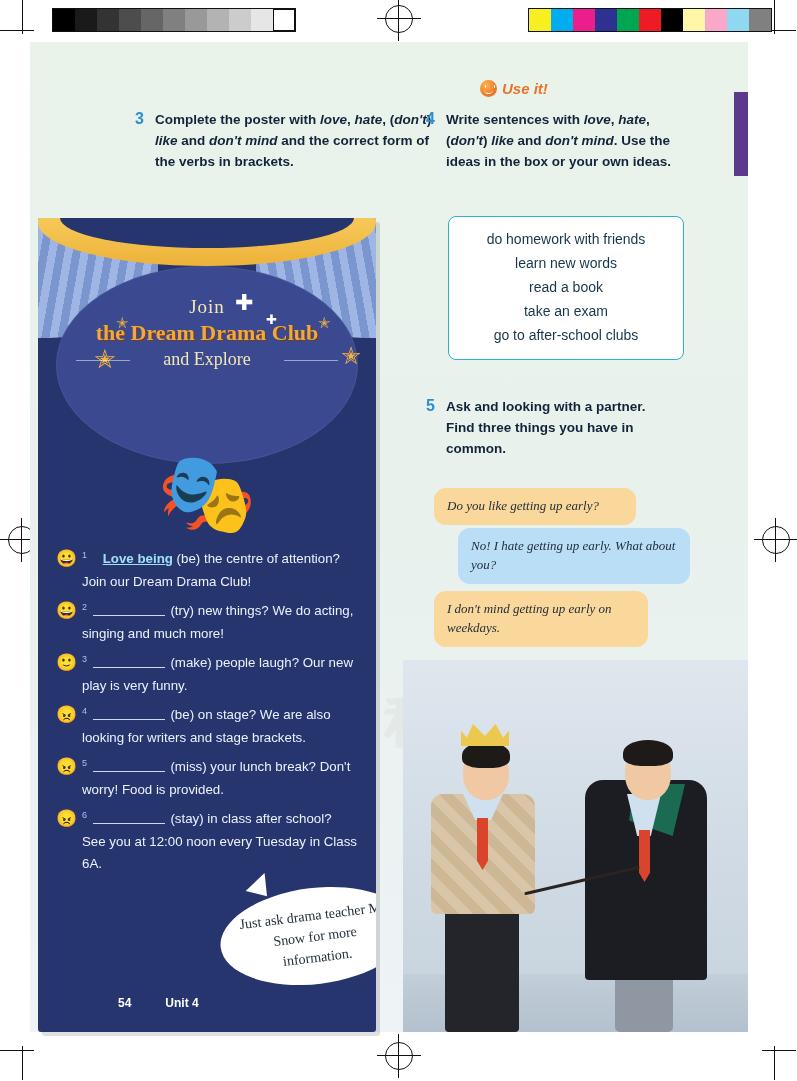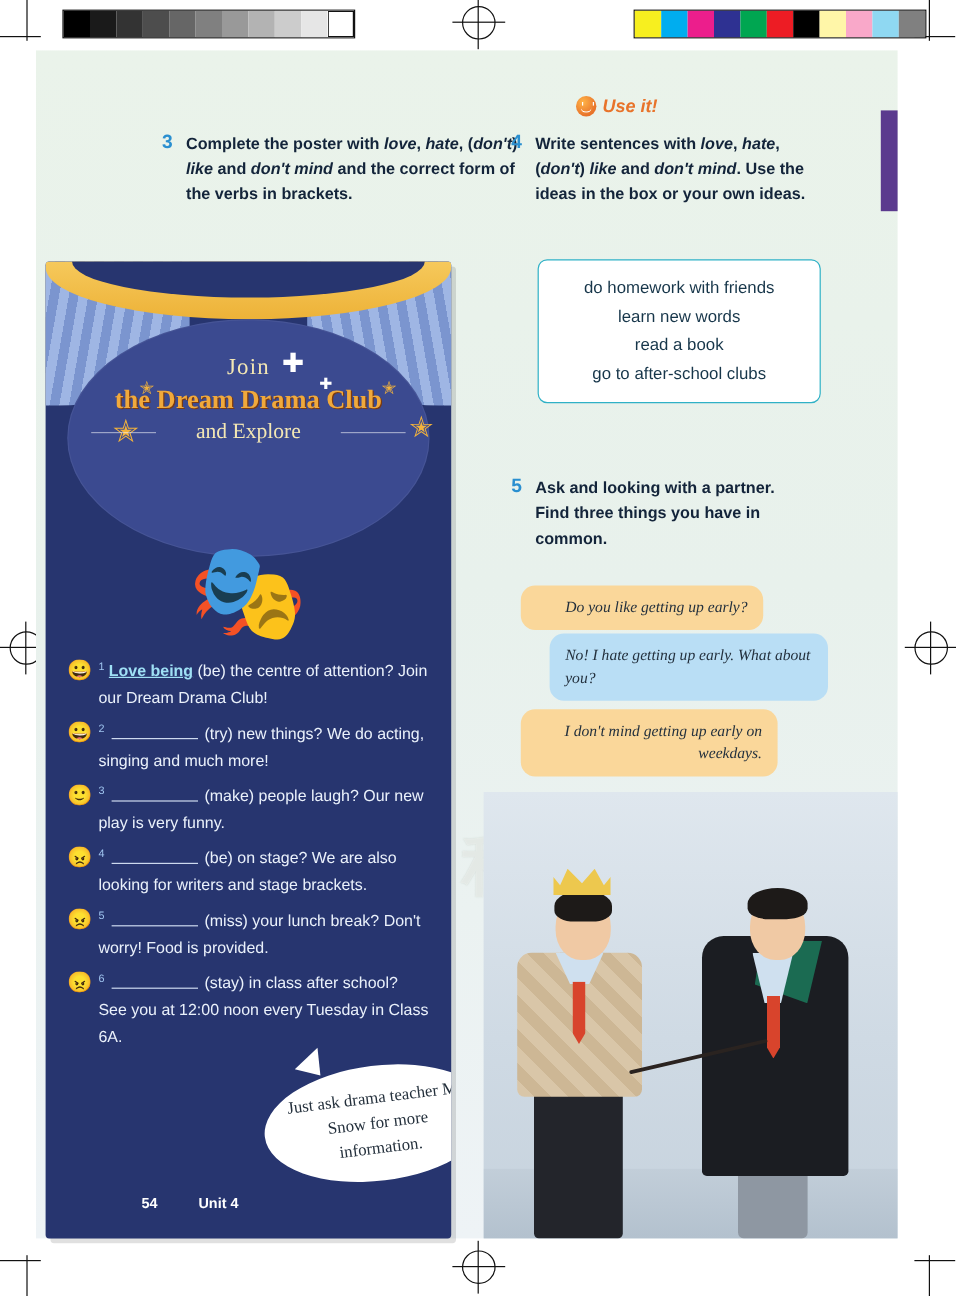--- a/index.html
+++ b/index.html
@@ -89,21 +89,21 @@
     padding:10px 8px 12px; text-align:center;
     font-size:14px; color:#17364a; line-height:1.72;
   }
 
   
   .bubble {
     position:absolute; border-radius:12px; padding:9px 13px;
     font-family:"Liberation Serif", serif; font-style:italic;
     font-size:13px; line-height:1.45; color:#23303d;
   }
-  .bubble.orange { background:#fad79a;text-align:right; }
+  .bubble.orange { background:#fad79a; }
   .bubble.blue { background:#b9def5; }
   #b1 { left:404px; top:446px; width:176px; }
   #b2 { left:428px; top:486px; width:206px; }
   #b3 { left:404px; top:549px; width:188px; }
 
   
   .poster {
     position:absolute; left:8px; top:176px; width:338px; height:814px;
     background:#27356f; border-radius:3px;
     box-shadow:4px 4px 0 rgba(0,0,0,0.12);
@@ -160,21 +160,21 @@
   }
 
   .poster-list {
     position:absolute; left:18px; top:330px; width:302px;
     color:#eaf1fb; font-size:13.3px; line-height:1.68;
   }
   .poster-list .row { display:flex; margin-bottom:7px; }
   .poster-list .emo { width:26px; flex:none; font-size:17px; line-height:1.3; }
   .poster-list sup { color:#9fc4ef; font-size:9px; }
   .poster-list .ans {
-    color:#9fe0f5; text-decoration:underline; font-weight:bold;
+    color:#9fe0f5; text-decoration:underline; font-weight:bold;margin-left:12px;
   }
   .poster-list .blank {
     display:inline-block; width:72px; border-bottom:1.2px solid #cdd9ef;
     margin:0 2px;
   }
 
   .callout {
     position:absolute; left:182px; top:670px; width:190px; height:96px;
   }
   .callout .bb {
@@ -290,20 +290,21 @@
     <div class="num">4</div>
     <div class="txt">
       Write sentences with <i>love</i>, <i>hate</i>, (<i>don't</i>) <i>like</i> and <i>don't mind</i>. Use the ideas in the box or your own ideas.
     </div>
   </div>
 
   <div class="ideabox">
     <div>do homework with friends</div>
     <div>learn new words</div>
     <div>read a book</div>
+    <div>take an exam</div>
     <div>go to after-school clubs</div>
   </div>
 
   <div class="ex" id="ex5">
     <div class="num">5</div>
     <div class="txt">Ask and looking with a partner. Find three things you have in common.</div>
   </div>
 
   <div class="bubble orange" id="b1">Do you like getting up early?</div>
   <div class="bubble blue" id="b2">No! I hate getting up early. What about you?</div>

